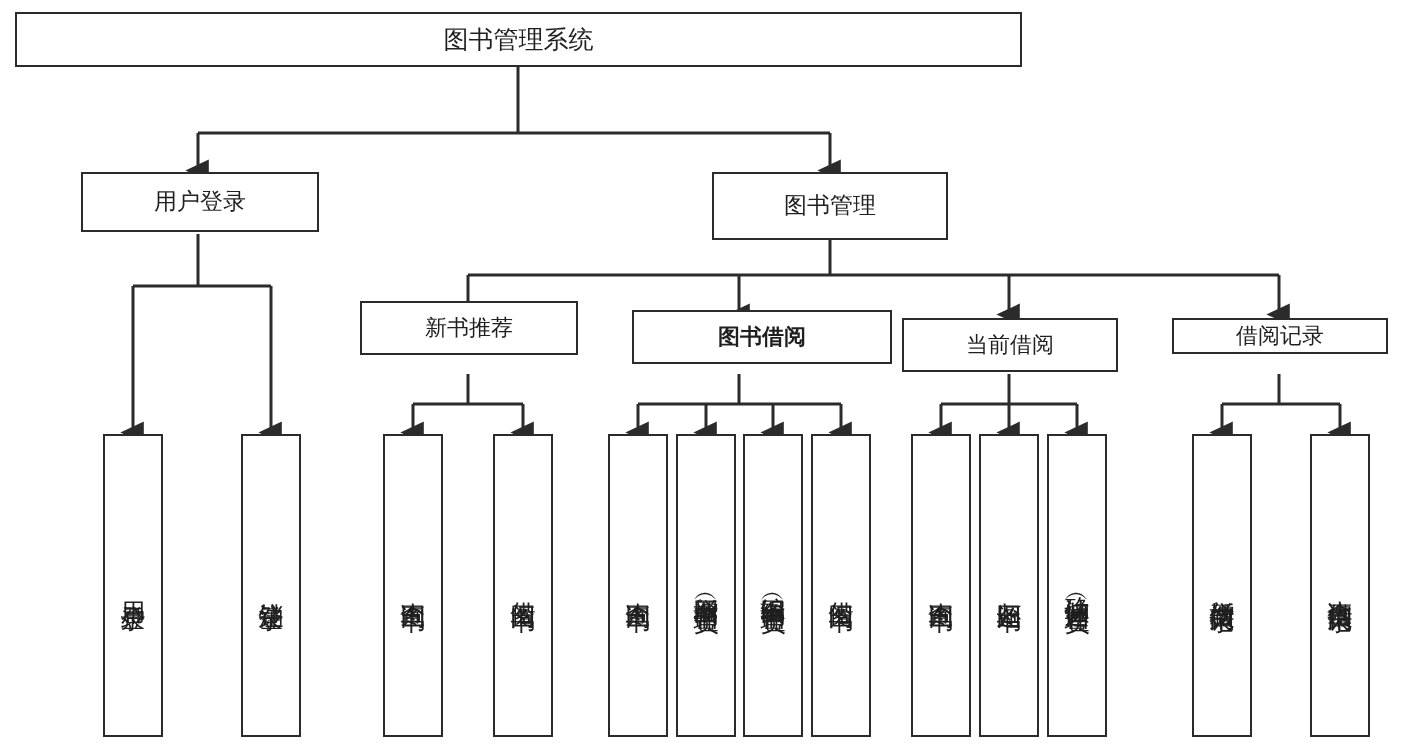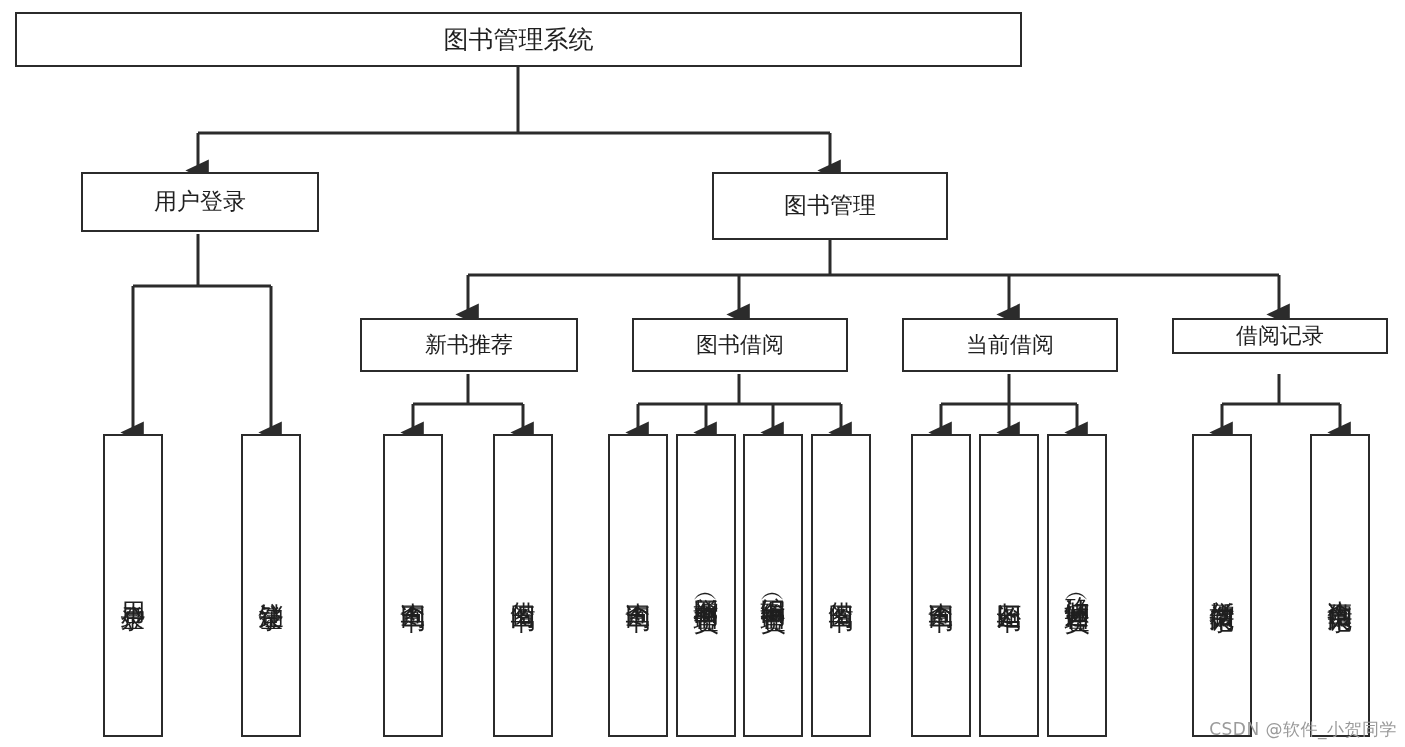--- a/index.html
+++ b/index.html
@@ -133,25 +133,25 @@
   </div>
 
   <div class="node level1" style="left:81px; top:172px; width:238px; height:60px;">
     <span class="node-label">用户登录</span>
   </div>
 
   <div class="node level1" style="left:712px; top:172px; width:236px; height:68px;">
     <span class="node-label">图书管理</span>
   </div>
 
-  <div class="node level2" style="left:360px; top:318px; width:218px; height:54px;">
+  <div class="node level2" style="left:360px; top:301px; width:218px; height:54px;">
     <span class="node-label">新书推荐</span>
   </div>
 
-  <div class="node level2" style="left:632px; top:318px; width:216px; height:54px;">
+  <div class="node level2" style="left:632px; top:310px; width:260px; height:54px;font-weight:bold;">
     <span class="node-label">图书借阅</span>
   </div>
 
   <div class="node level2" style="left:902px; top:318px; width:216px; height:54px;">
     <span class="node-label">当前借阅</span>
   </div>
 
   <div class="node level2" style="left:1172px; top:318px; width:216px; height:36px;">
     <span class="node-label">借阅记录</span>
   </div>
@@ -201,15 +201,14 @@
   </div>
 
   <div class="node leaf" style="left:1192px; top:434px; width:60px; height:303px;">
     <span class="node-label">新增借阅记录</span>
   </div>
 
   <div class="node leaf" style="left:1310px; top:434px; width:60px; height:303px;">
     <span class="node-label">查询借阅记录</span>
   </div>
 
-  <div class="watermark">CSDN @软件_小贺同学</div>
 
 </div>
 
 </body></html>

